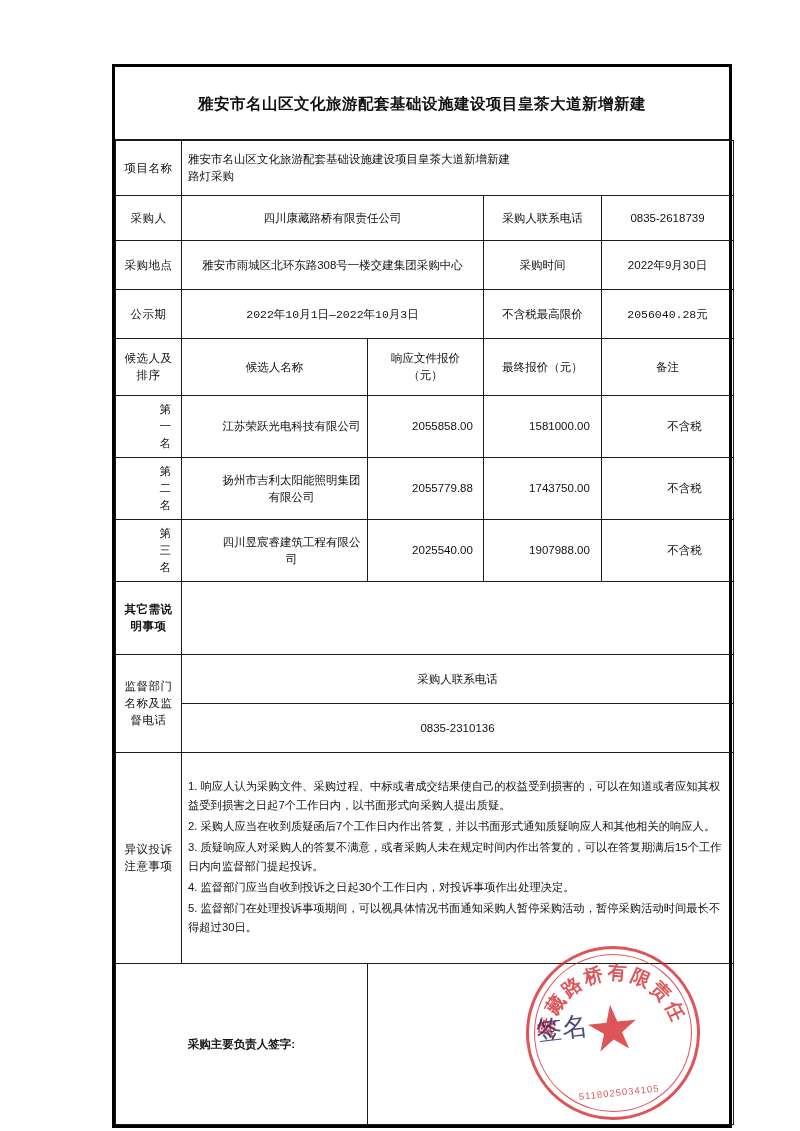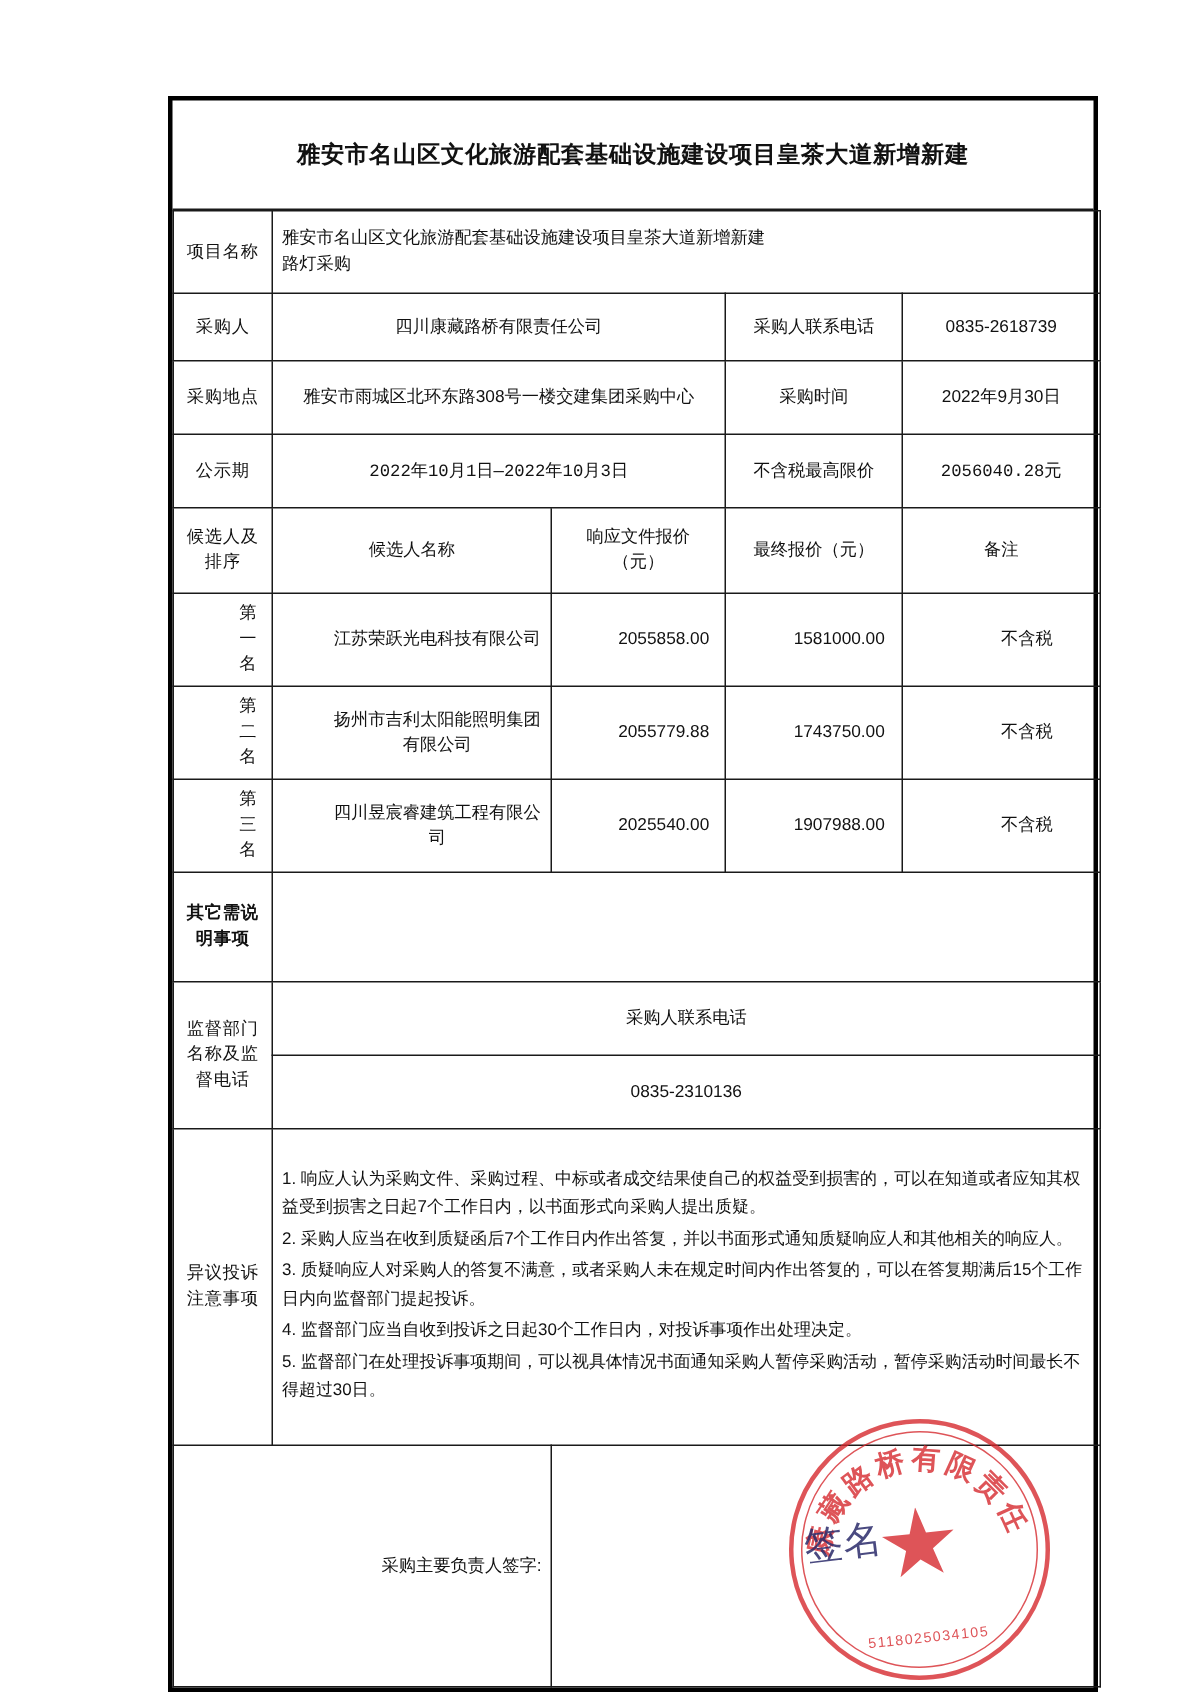--- a/index.html
+++ b/index.html
@@ -84,23 +84,24 @@
     line-height: 19px;
     text-indent: 0;
   }
   .notes-label {
     text-align: center;
     vertical-align: middle;
     line-height: 19px;
     margin-left: 28px;
   }
   .sign-label {
-    text-align: right;
+    text-align: center;
     vertical-align: middle;
     font-size: 11.5px;
+    font-weight: bold;
   }
   .sign-area { position: relative; }
 
   
   .seal {
     position: absolute;
     left: 158px;
     top: -18px;
     width: 168px;
     height: 168px;

